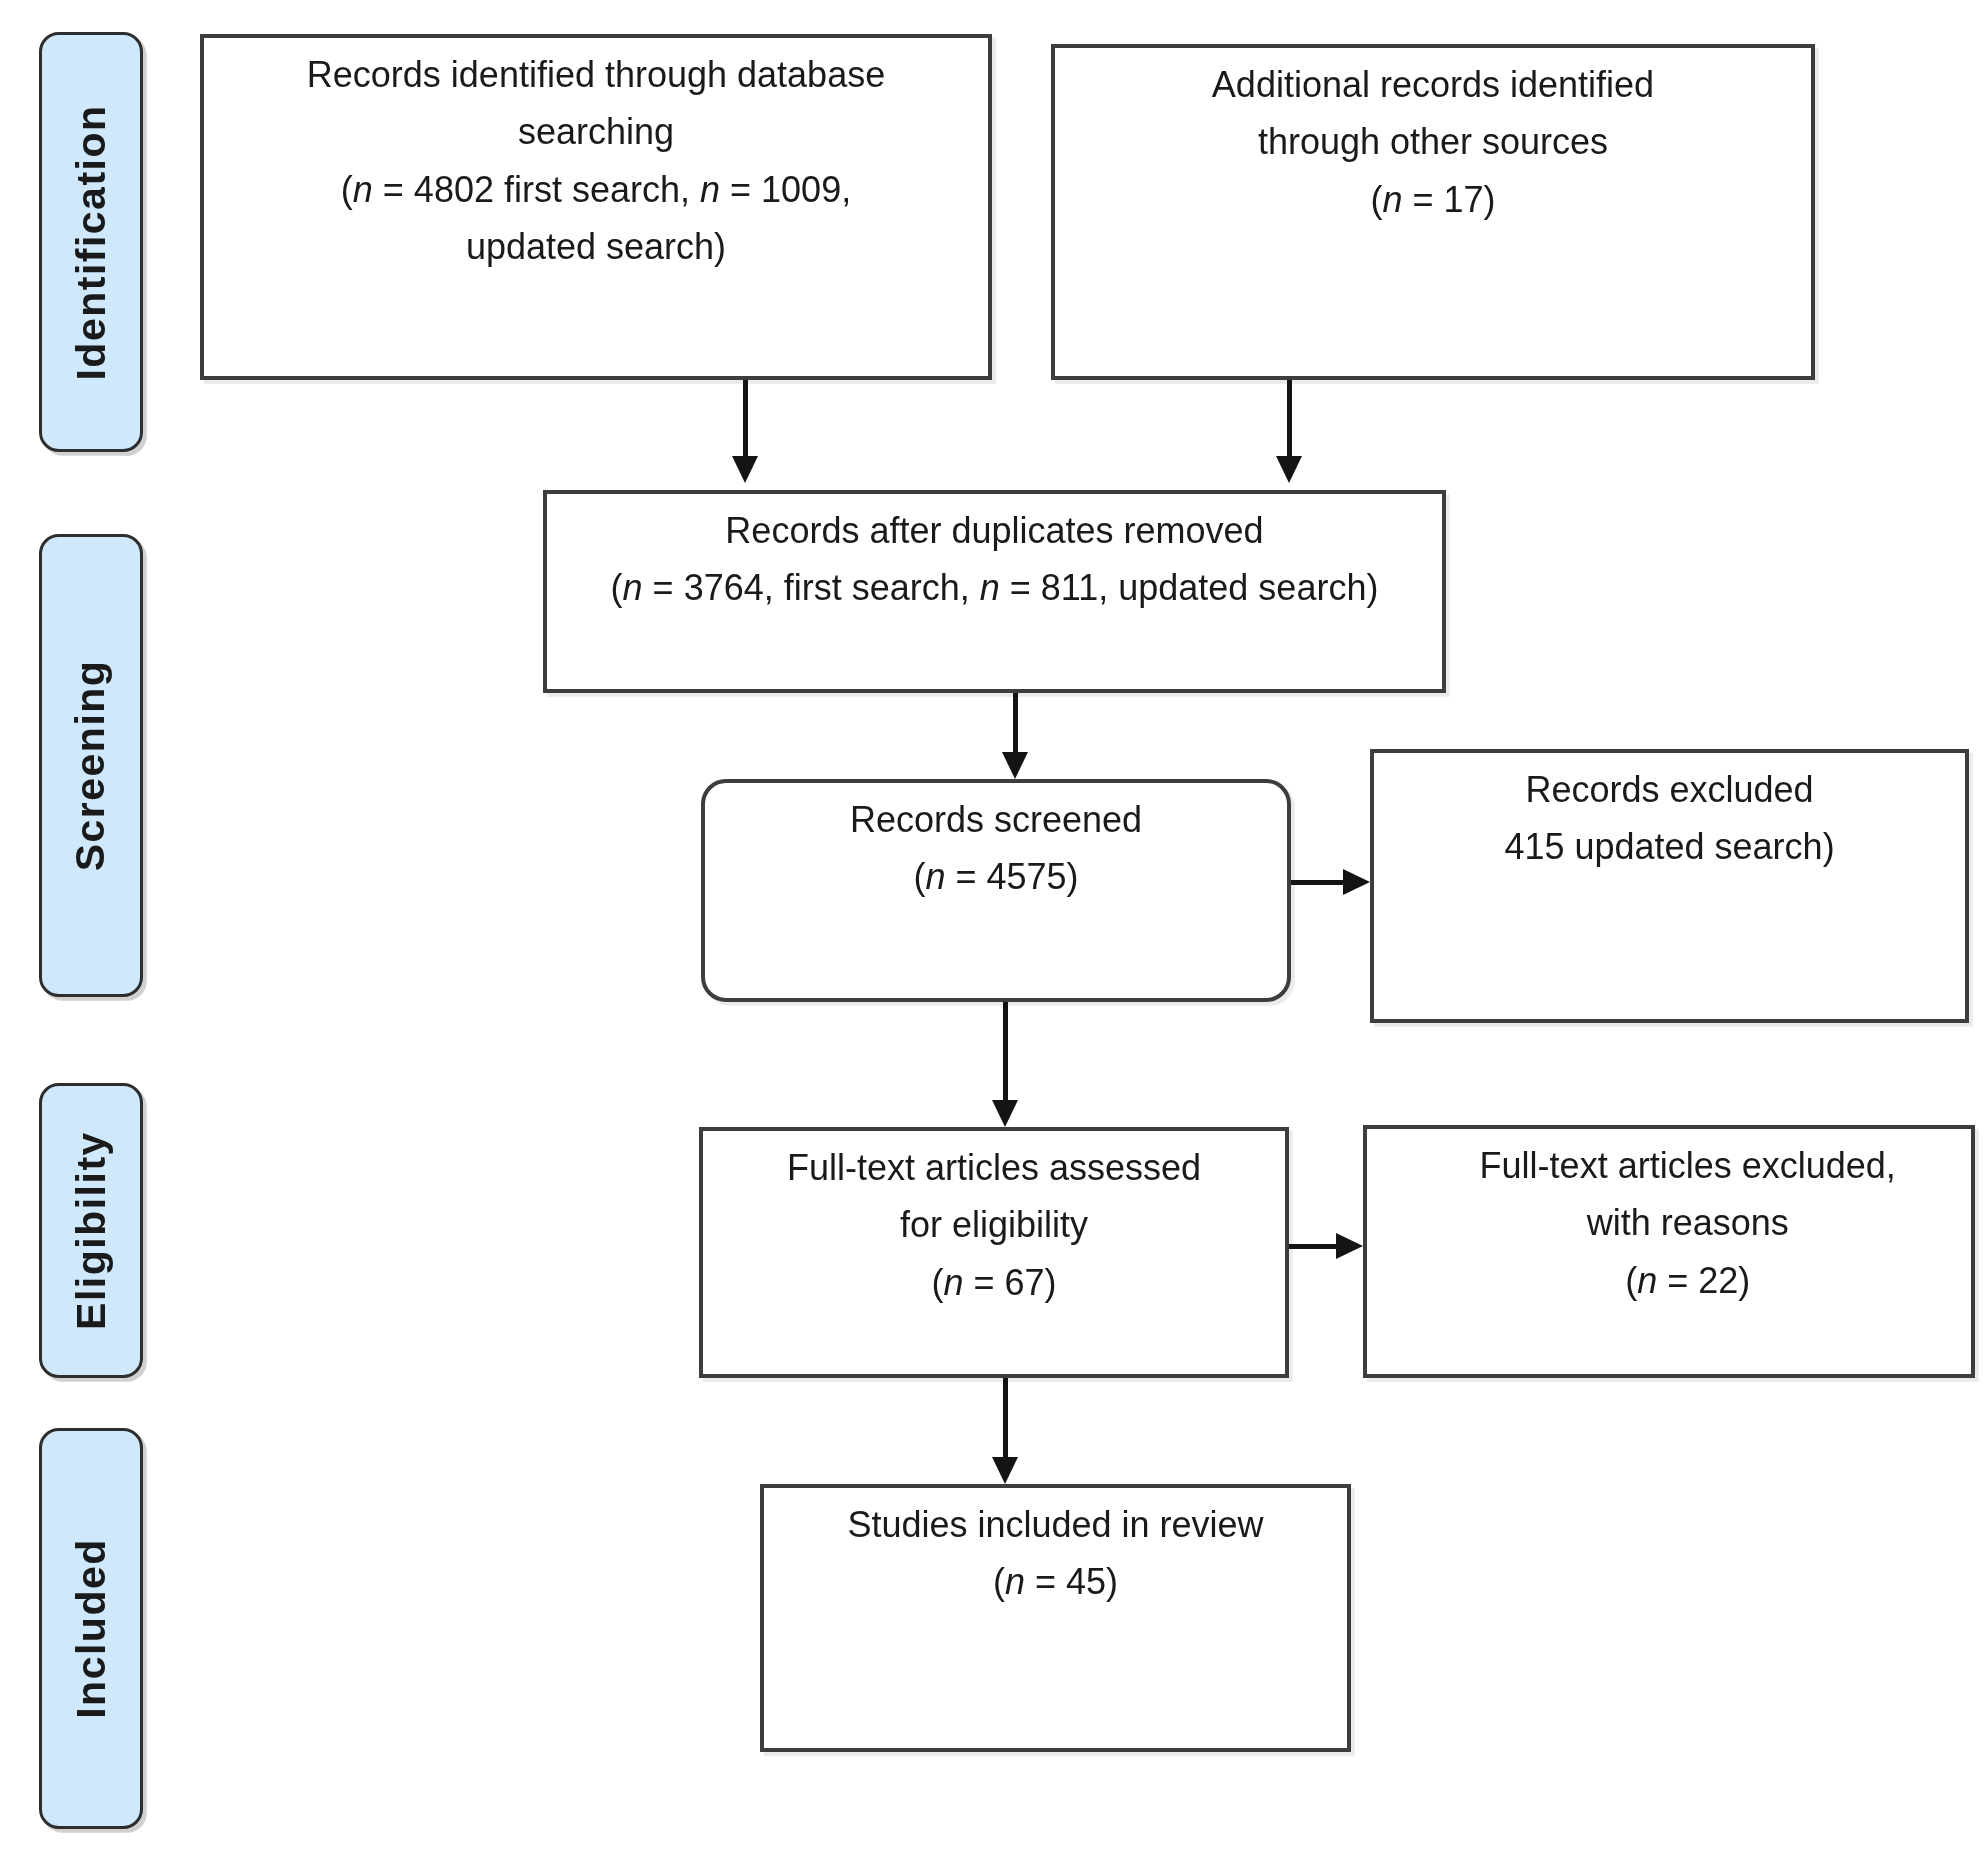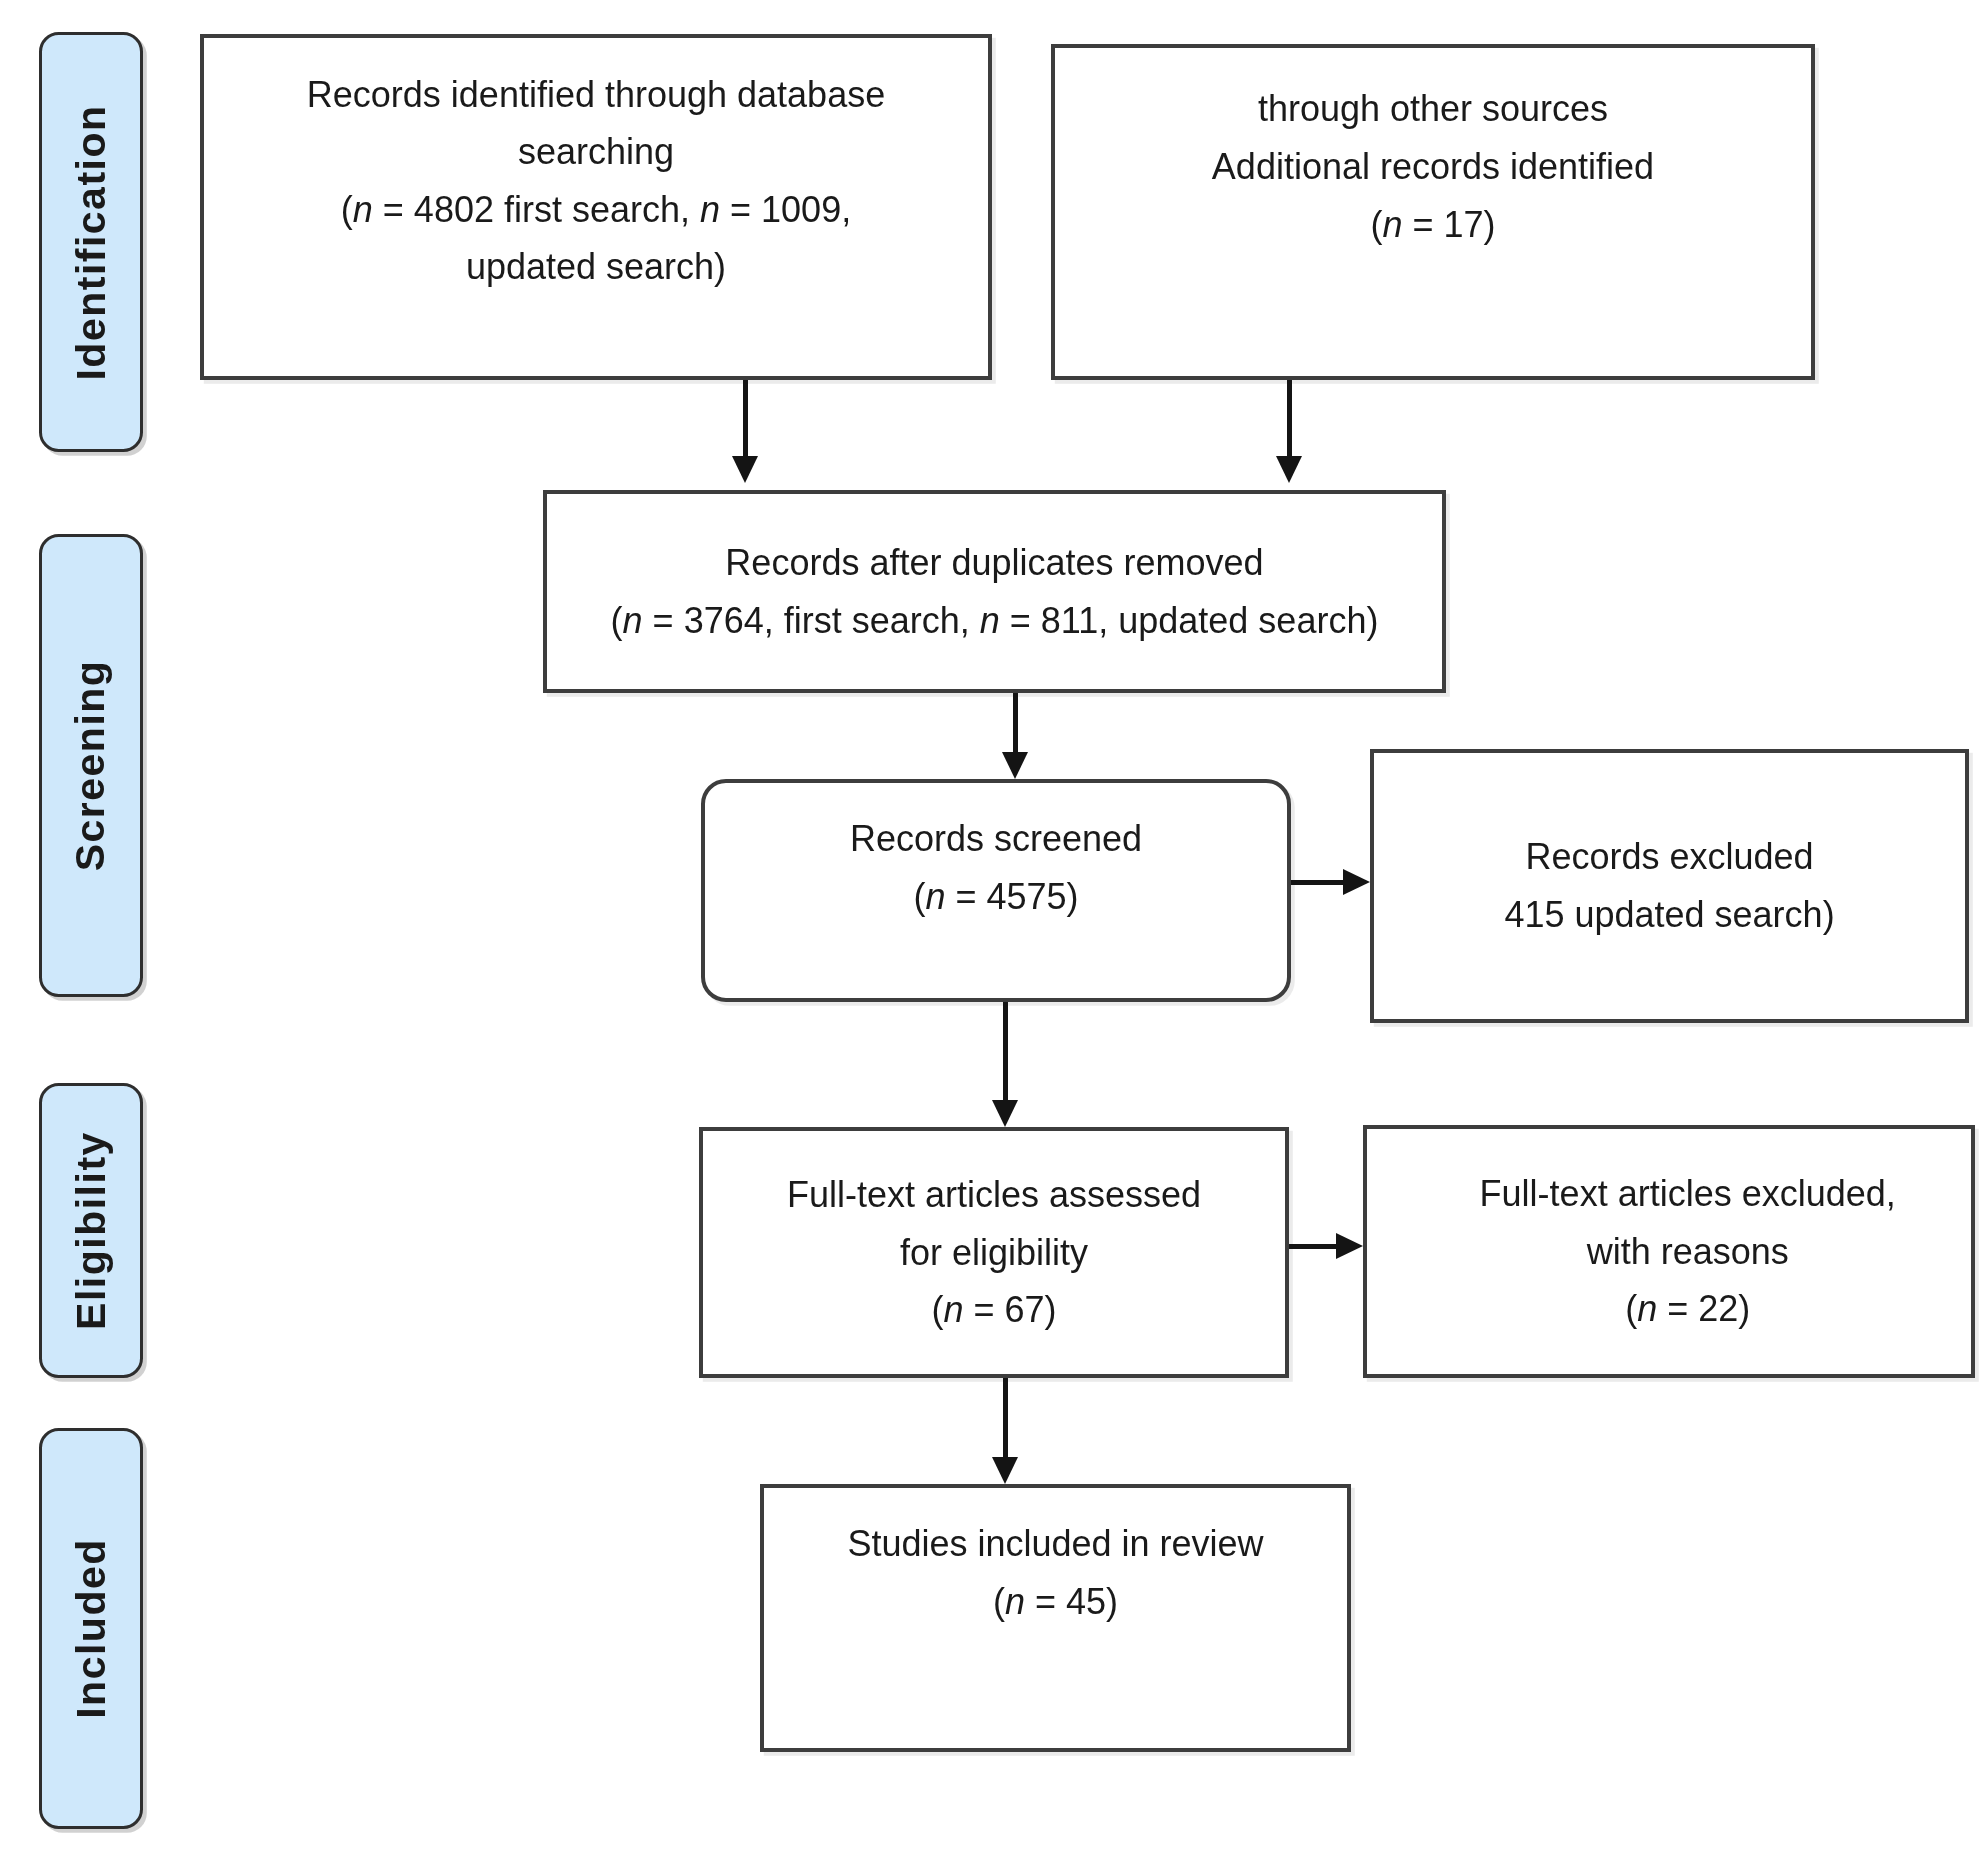--- a/index.html
+++ b/index.html
@@ -51,21 +51,20 @@
 
   
   .box {
     position: absolute;
     background: var(--box-fill);
     border: 4.5px solid var(--box-border);
     box-sizing: border-box;
     display: flex;
     flex-direction: column;
     align-items: center;
-    justify-content: center;
     text-align: center;
     font-size: 36px;
     line-height: 1.6;
     box-shadow: 3.8px 3.8px 0 rgba(0,0,0,0.08);
     padding: 7.6px 10.6px;
   }
   .box .line { white-space: nowrap; }
   .box .it { font-style: italic; }
 
   #box-records-identified { left: 200px;  top: 34px;   width: 792px; height: 346px; padding-bottom: 60px; }
@@ -120,22 +119,22 @@
     <span class="stage-text">Included</span>
   </div>
 
   <div class="box" id="box-records-identified">
       <div class="line"><span>Records identified through database</span></div>
       <div class="line"><span>searching</span></div>
       <div class="line"><span>(</span><span class="it">n</span><span> = 4802 first search, </span><span class="it">n</span><span> = 1009,</span></div>
       <div class="line"><span>updated search)</span></div>
     </div>
   <div class="box" id="box-additional-records">
+      <div class="line"><span>Additional records identified</span></div>
       <div class="line"><span>through other sources</span></div>
-      <div class="line"><span>Additional records identified</span></div>
       <div class="line"><span>(</span><span class="it">n</span><span> = 17)</span></div>
     </div>
   <div class="box" id="box-after-duplicates">
       <div class="line"><span>Records after duplicates removed</span></div>
       <div class="line"><span>(</span><span class="it">n</span><span> = 3764, first search, </span><span class="it">n</span><span> = 811, updated search)</span></div>
     </div>
   <div class="box" id="box-records-screened">
       <div class="line"><span>Records screened</span></div>
       <div class="line"><span>(</span><span class="it">n</span><span> = 4575)</span></div>
     </div>

